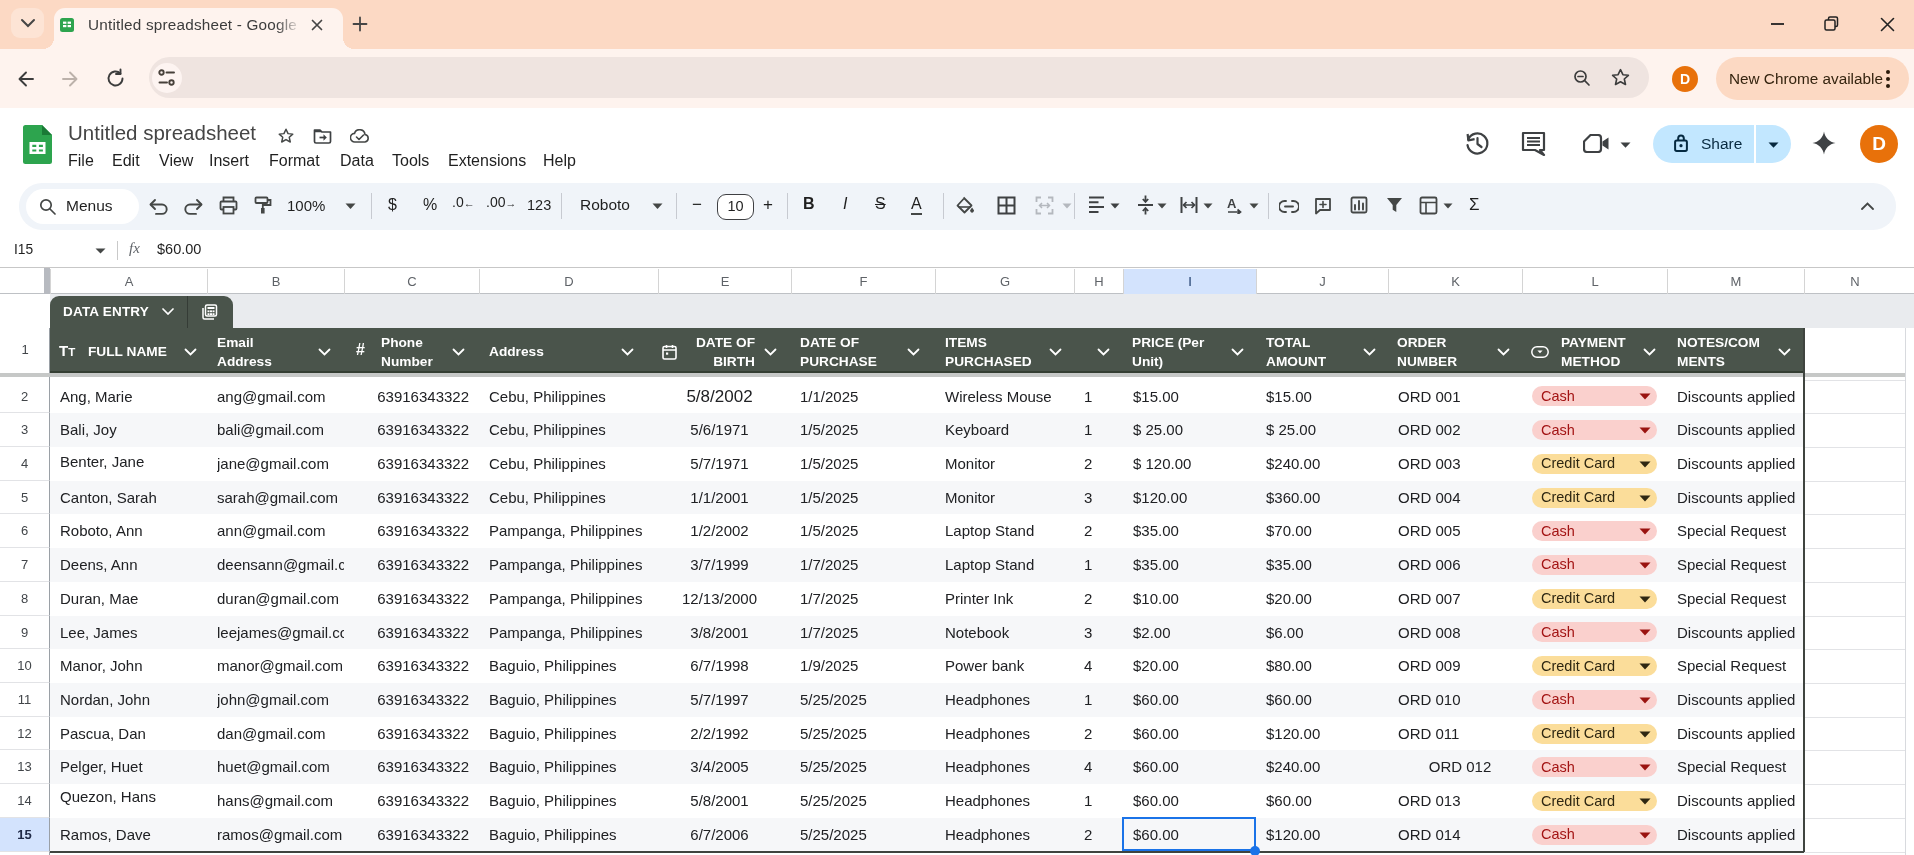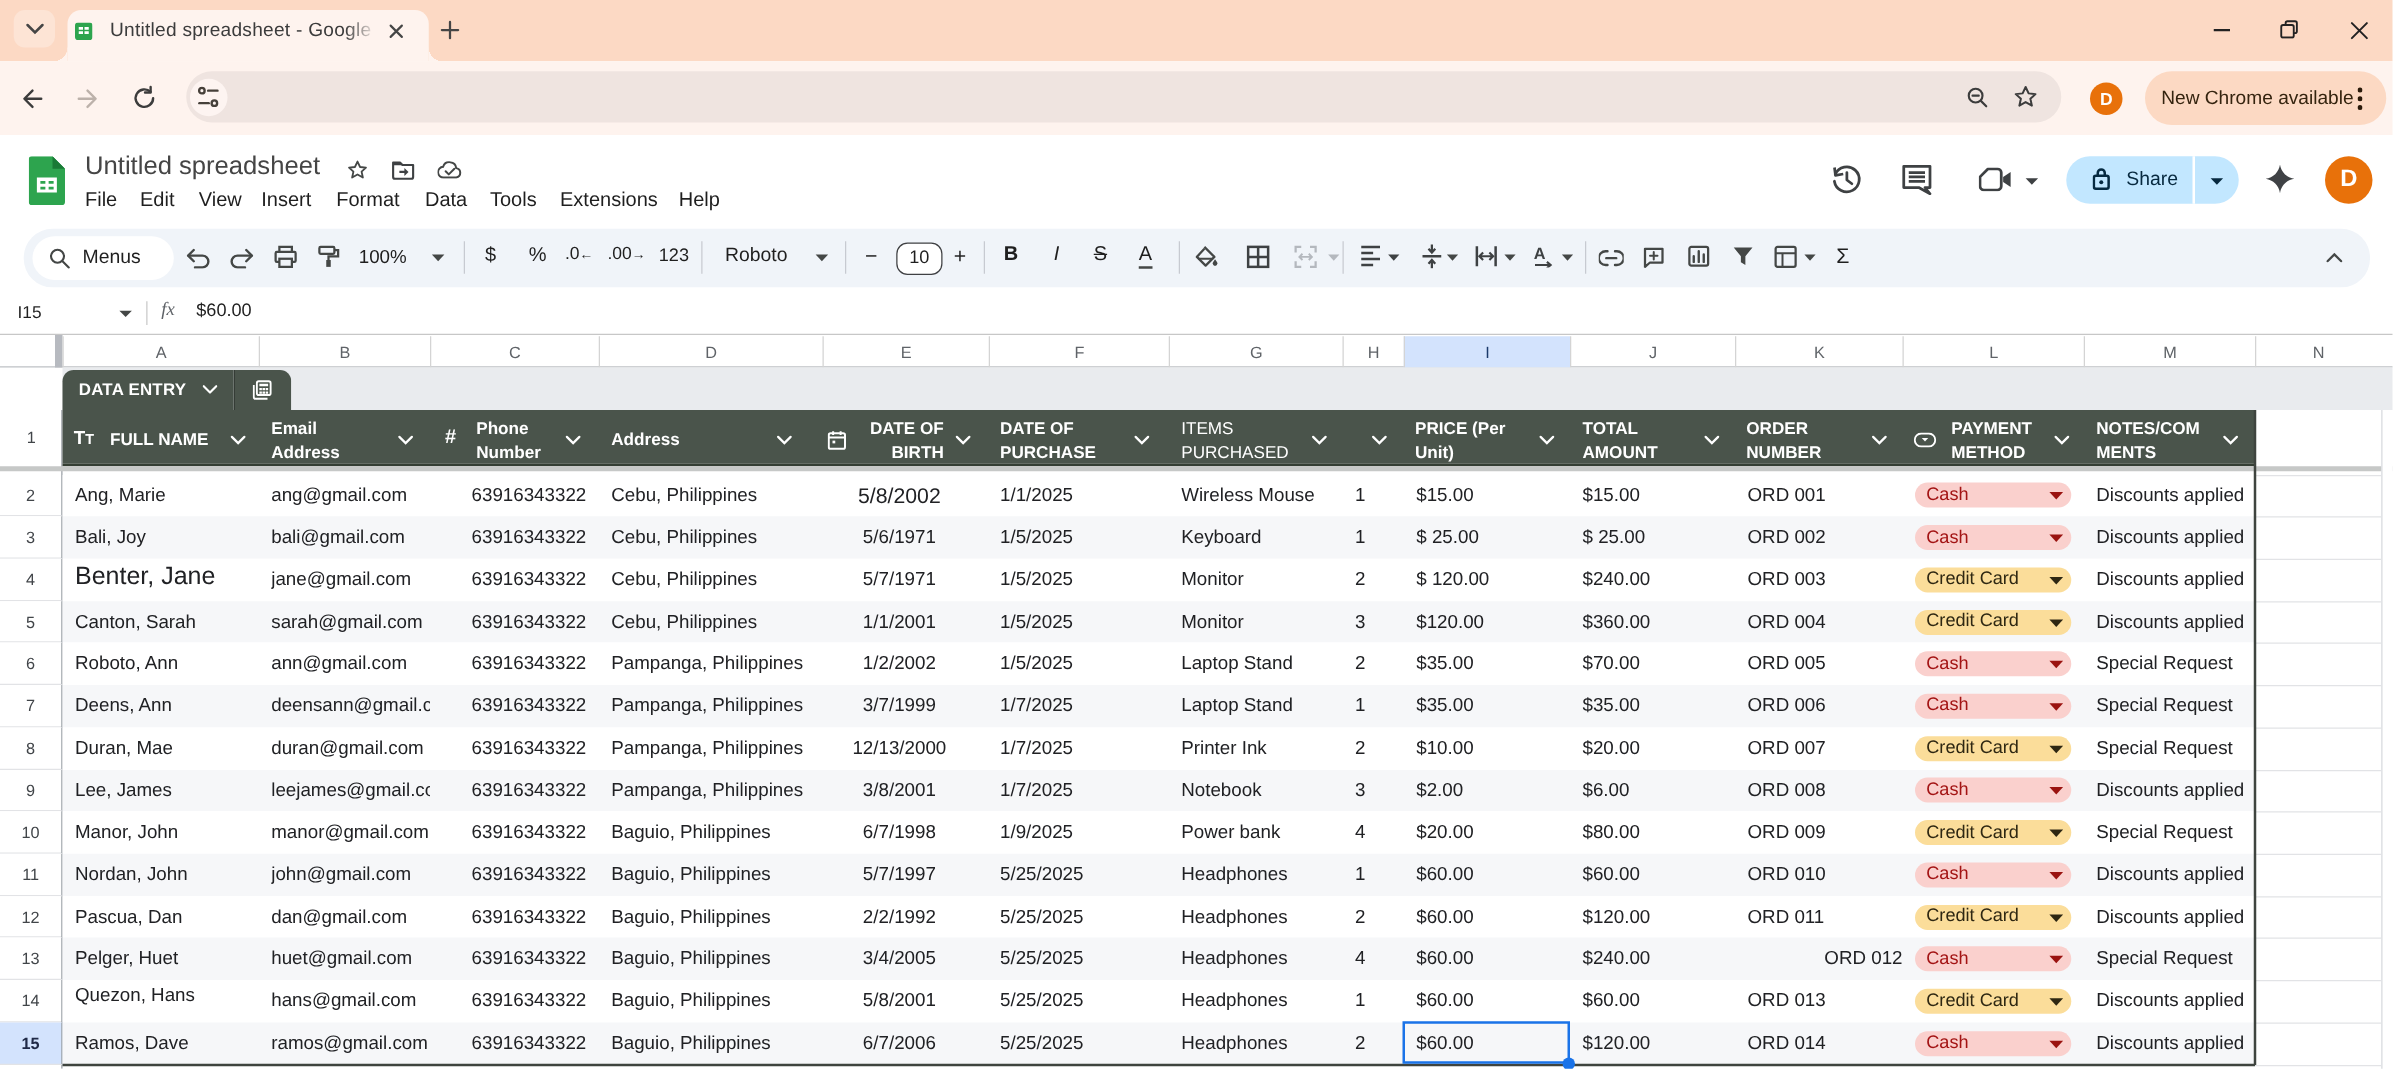--- a/index.html
+++ b/index.html
@@ -356,21 +356,21 @@
 <div class="ab" style="left:687px;top:5px;width:68px;text-align:right;font-size:13.7px;font-weight:bold;color:#fff;line-height:19px;white-space:pre;">DATE OF
 BIRTH</div>
 <svg class="ab" style="left:764px;top:20px" width="13" height="8" viewBox="0 0 13 8">
       <path d="M1.5 1.5 L6.5 6.5 L11.5 1.5" fill="none" stroke="#fff" stroke-width="1.8" stroke-linecap="round"></path>
     </svg>
 <div class="ab" style="left:800px;top:5px;font-size:13.7px;font-weight:bold;color:#fff;line-height:19px;white-space:pre;">DATE OF
 PURCHASE</div>
 <svg class="ab" style="left:907px;top:20px" width="13" height="8" viewBox="0 0 13 8">
       <path d="M1.5 1.5 L6.5 6.5 L11.5 1.5" fill="none" stroke="#fff" stroke-width="1.8" stroke-linecap="round"></path>
     </svg>
-<div class="ab" style="left:945px;top:5px;font-size:13.7px;font-weight:normal;color:#fff;line-height:19px;white-space:pre;">ITEMS
+<div class="ab" style="left:945px;top:5px;font-size:13.7px;font-weight:bold;color:#fff;line-height:19px;white-space:pre;">ITEMS
 PURCHASED</div>
 <svg class="ab" style="left:1049px;top:20px" width="13" height="8" viewBox="0 0 13 8">
       <path d="M1.5 1.5 L6.5 6.5 L11.5 1.5" fill="none" stroke="#fff" stroke-width="1.8" stroke-linecap="round"></path>
     </svg>
 <svg class="ab" style="left:1097px;top:20px" width="13" height="8" viewBox="0 0 13 8">
       <path d="M1.5 1.5 L6.5 6.5 L11.5 1.5" fill="none" stroke="#fff" stroke-width="1.8" stroke-linecap="round"></path>
     </svg>
 <div class="ab" style="left:1132px;top:5px;font-size:13.7px;font-weight:bold;color:#fff;line-height:19px;white-space:pre;">PRICE (Per
 Unit)</div>
 <svg class="ab" style="left:1231px;top:20px" width="13" height="8" viewBox="0 0 13 8">
@@ -434,21 +434,21 @@
 <div class="ab" style="left:1266px;width:122px;text-align:left;top:85.22px;height:33.72px;font-size:15px;color:#202124;line-height:33.72px;white-space:nowrap;overflow:hidden">$ 25.00</div>
 <div class="ab" style="left:1398px;width:124px;text-align:left;top:85.22px;height:33.72px;font-size:15px;color:#202124;line-height:33.72px;white-space:nowrap;overflow:hidden">ORD 002</div>
 <div class="ab" style="left:1532px;top:92.08px;width:125px;height:20px;border-radius:10px;background:#fad0cd"></div>
 <div class="ab" style="left:1541px;top:91.58px;font-size:14.5px;color:#a31414;line-height:21px">Cash</div>
 <svg class="ab" style="left:1639px;top:99.08px" width="12" height="7" viewBox="0 0 12 7">
       <path d="M0.5 0.5 L6 6.5 L11.5 0.5" fill="#9a1310"></path>
     </svg>
 <div class="ab" style="left:1677px;top:85.22px;height:33.72px;font-size:15px;color:#202124;line-height:33.72px">Discounts applied</div>
 <div class="ab" style="left:0;top:118.94px;width:50px;height:33.72px;background:#fff;border-right:1px solid #9aa0a6;border-bottom:1px solid #e2e3e6;color:#414549;font-weight:normal;font-size:13px;text-align:center;line-height:33.72px">4</div>
 <div class="ab" style="left:50px;top:118.94px;width:1754px;height:33.72px;background:#ffffff"></div>
-<div class="ab" style="left:60px;width:147px;text-align:left;top:117px;height:33.72px;font-size:20px;color:#202124;line-height:33.72px;white-space:nowrap;overflow:hidden">Benter, Jane</div>
+<div class="ab" style="left:60px;width:147px;text-align:left;top:117px;height:33.72px;font-size:15px;color:#202124;line-height:33.72px;white-space:nowrap;overflow:hidden">Benter, Jane</div>
 <div class="ab" style="left:217px;width:127px;text-align:left;top:118.94px;height:33.72px;font-size:15px;color:#202124;line-height:33.72px;white-space:nowrap;overflow:hidden">jane@gmail.com</div>
 <div class="ab" style="left:344px;width:125px;text-align:right;top:118.94px;height:33.72px;font-size:15px;color:#202124;line-height:33.72px;white-space:nowrap;overflow:hidden">63916343322</div>
 <div class="ab" style="left:489px;width:169px;text-align:left;top:118.94px;height:33.72px;font-size:15px;color:#202124;line-height:33.72px;white-space:nowrap;overflow:hidden">Cebu, Philippines</div>
 <div class="ab" style="left:658px;width:123px;text-align:center;top:118.94px;height:33.72px;font-size:15px;color:#202124;line-height:33.72px;white-space:nowrap;overflow:hidden">5/7/1971</div>
 <div class="ab" style="left:800px;width:135px;text-align:left;top:118.94px;height:33.72px;font-size:15px;color:#202124;line-height:33.72px;white-space:nowrap;overflow:hidden">1/5/2025</div>
 <div class="ab" style="left:945px;width:129px;text-align:left;top:118.94px;height:33.72px;font-size:15px;color:#202124;line-height:33.72px;white-space:nowrap;overflow:hidden">Monitor</div>
 <div class="ab" style="left:1084px;width:39px;text-align:left;top:118.94px;height:33.72px;font-size:15px;color:#202124;line-height:33.72px;white-space:nowrap;overflow:hidden">2</div>
 <div class="ab" style="left:1133px;width:123px;text-align:left;top:118.94px;height:33.72px;font-size:15px;color:#202124;line-height:33.72px;white-space:nowrap;overflow:hidden">$ 120.00</div>
 <div class="ab" style="left:1266px;width:122px;text-align:left;top:118.94px;height:33.72px;font-size:15px;color:#202124;line-height:33.72px;white-space:nowrap;overflow:hidden">$240.00</div>
 <div class="ab" style="left:1398px;width:124px;text-align:left;top:118.94px;height:33.72px;font-size:15px;color:#202124;line-height:33.72px;white-space:nowrap;overflow:hidden">ORD 003</div>
@@ -615,21 +615,21 @@
 <div class="ab" style="left:60px;width:147px;text-align:left;top:422.42px;height:33.72px;font-size:15px;color:#202124;line-height:33.72px;white-space:nowrap;overflow:hidden">Pelger, Huet</div>
 <div class="ab" style="left:217px;width:127px;text-align:left;top:422.42px;height:33.72px;font-size:15px;color:#202124;line-height:33.72px;white-space:nowrap;overflow:hidden">huet@gmail.com</div>
 <div class="ab" style="left:344px;width:125px;text-align:right;top:422.42px;height:33.72px;font-size:15px;color:#202124;line-height:33.72px;white-space:nowrap;overflow:hidden">63916343322</div>
 <div class="ab" style="left:489px;width:169px;text-align:left;top:422.42px;height:33.72px;font-size:15px;color:#202124;line-height:33.72px;white-space:nowrap;overflow:hidden">Baguio, Philippines</div>
 <div class="ab" style="left:658px;width:123px;text-align:center;top:422.42px;height:33.72px;font-size:15px;color:#202124;line-height:33.72px;white-space:nowrap;overflow:hidden">3/4/2005</div>
 <div class="ab" style="left:800px;width:135px;text-align:left;top:422.42px;height:33.72px;font-size:15px;color:#202124;line-height:33.72px;white-space:nowrap;overflow:hidden">5/25/2025</div>
 <div class="ab" style="left:945px;width:129px;text-align:left;top:422.42px;height:33.72px;font-size:15px;color:#202124;line-height:33.72px;white-space:nowrap;overflow:hidden">Headphones</div>
 <div class="ab" style="left:1084px;width:39px;text-align:left;top:422.42px;height:33.72px;font-size:15px;color:#202124;line-height:33.72px;white-space:nowrap;overflow:hidden">4</div>
 <div class="ab" style="left:1133px;width:123px;text-align:left;top:422.42px;height:33.72px;font-size:15px;color:#202124;line-height:33.72px;white-space:nowrap;overflow:hidden">$60.00</div>
 <div class="ab" style="left:1266px;width:122px;text-align:left;top:422.42px;height:33.72px;font-size:15px;color:#202124;line-height:33.72px;white-space:nowrap;overflow:hidden">$240.00</div>
-<div class="ab" style="left:1398px;width:124px;text-align:right;top:422.42px;height:33.72px;font-size:15px;color:#202124;line-height:33.72px;white-space:nowrap;overflow:hidden">ORD 012</div>
+<div class="ab" style="left:1398px;width:124px;text-align:center;top:422.42px;height:33.72px;font-size:15px;color:#202124;line-height:33.72px;white-space:nowrap;overflow:hidden">ORD 012</div>
 <div class="ab" style="left:1532px;top:429.28px;width:125px;height:20px;border-radius:10px;background:#fad0cd"></div>
 <div class="ab" style="left:1541px;top:428.78px;font-size:14.5px;color:#a31414;line-height:21px">Cash</div>
 <svg class="ab" style="left:1639px;top:436.28px" width="12" height="7" viewBox="0 0 12 7">
       <path d="M0.5 0.5 L6 6.5 L11.5 0.5" fill="#9a1310"></path>
     </svg>
 <div class="ab" style="left:1677px;top:422.42px;height:33.72px;font-size:15px;color:#202124;line-height:33.72px">Special Request</div>
 <div class="ab" style="left:0;top:456.14px;width:50px;height:33.72px;background:#fff;border-right:1px solid #9aa0a6;border-bottom:1px solid #e2e3e6;color:#414549;font-weight:normal;font-size:13px;text-align:center;line-height:33.72px">14</div>
 <div class="ab" style="left:50px;top:456.14px;width:1754px;height:33.72px;background:#ffffff"></div>
 <div class="ab" style="left:60px;width:147px;text-align:left;top:452px;height:33.72px;font-size:15px;color:#202124;line-height:33.72px;white-space:nowrap;overflow:hidden">Quezon, Hans</div>
 <div class="ab" style="left:217px;width:127px;text-align:left;top:456.14px;height:33.72px;font-size:15px;color:#202124;line-height:33.72px;white-space:nowrap;overflow:hidden">hans@gmail.com</div>

